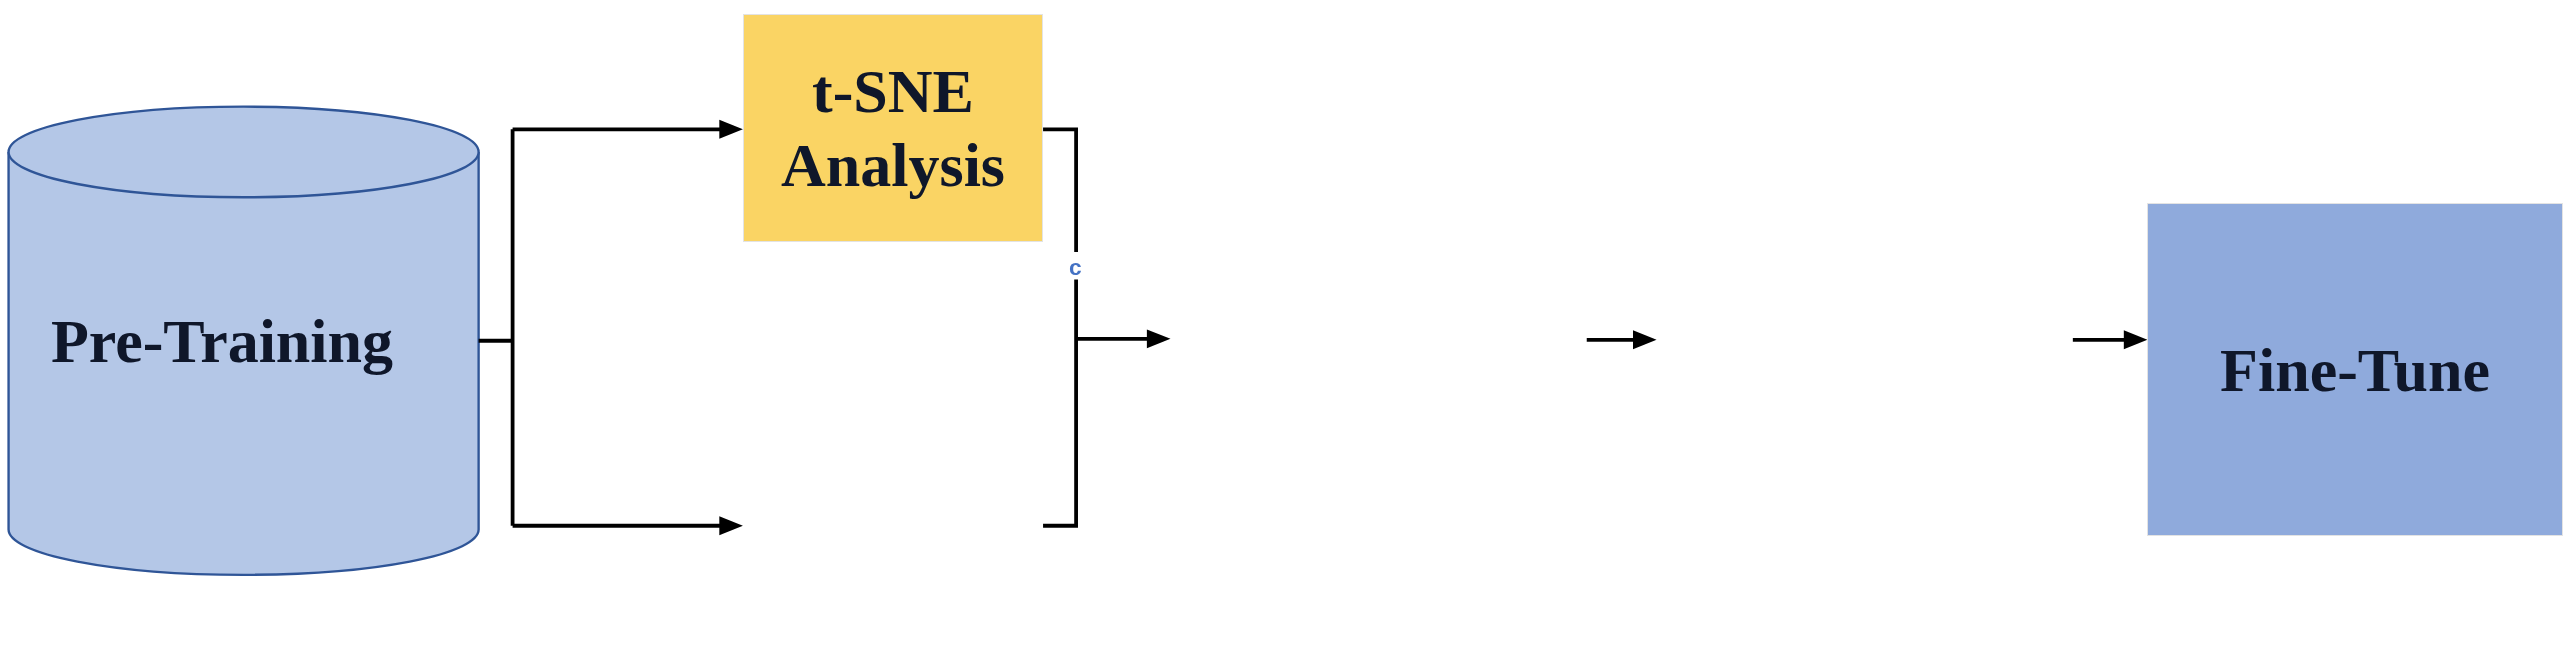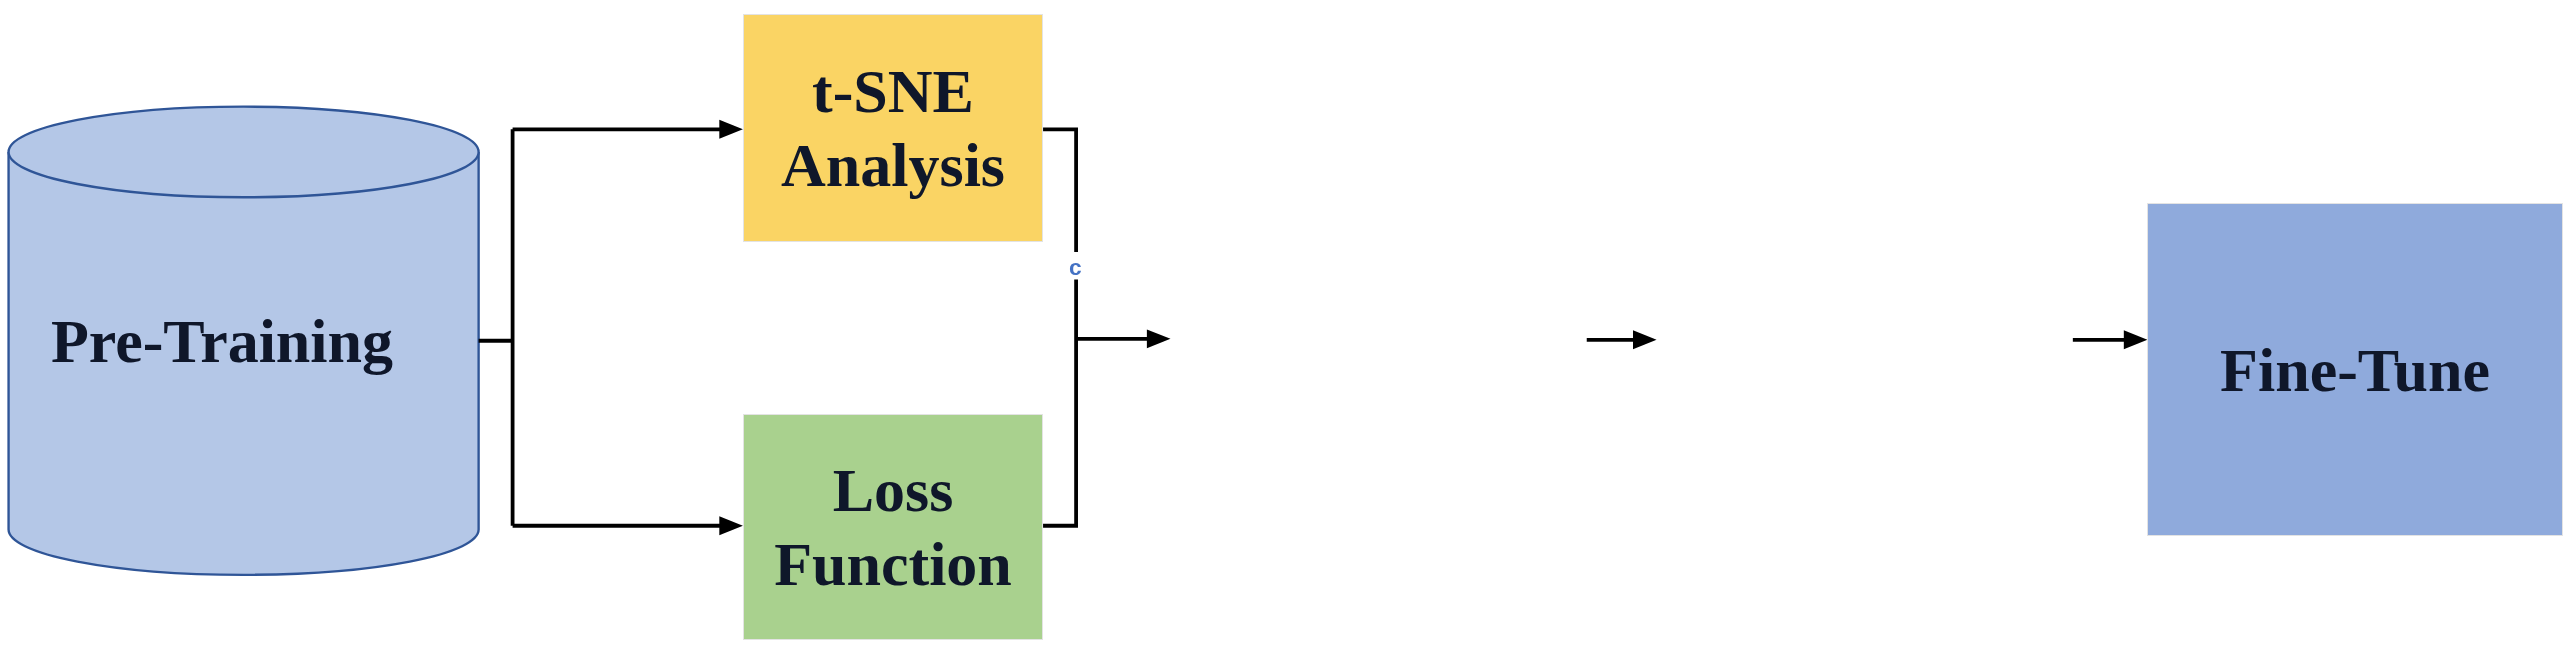--- a/index.html
+++ b/index.html
@@ -92,22 +92,20 @@
 
     <path d="M2196 360 H2252" stroke="#000" stroke-width="4" fill="none"></path>
     <polygon points="2250,350 2275,360 2250,370" fill="#000"></polygon>
   </svg>
 
   <div class="node cyl-label">Pre-Training</div>
 
   <div class="node box box-yellow">t-SNE
 Analysis</div>
 
-  <div class="node box box-green">Loss
-Function</div>
 
 
 
   <div class="node box box-blue-3">Fine-Tune</div>
 
   <span class="c-label">c</span>
 
 </div>
 
 

